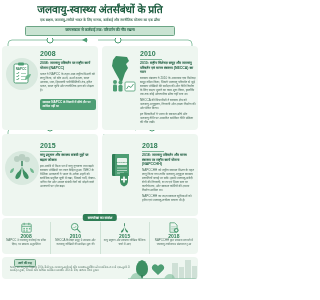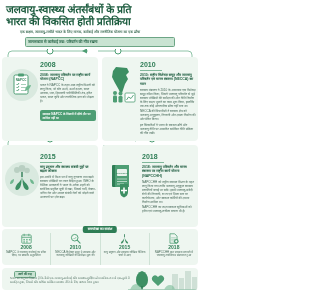--- a/index.html
+++ b/index.html
@@ -12,21 +12,21 @@
   .page {
     position: relative;
     width: 200px; height: 300px;
     background: #ffffff;
   }
 
   
   .header {
     background: #ffffff;
     padding: 4px 6px 2px 6px;
-    text-align: left;
+    text-align: center;
   }
   .title-line {
     font-size: 10.5px;
     line-height: 11.5px;
     font-weight: bold;
     color: #1d5c3f;
     letter-spacing: -0.1px;
   }
   .subtitle {
     margin-top: 2.5px;
@@ -204,21 +204,20 @@
     width: 70px; height: 22px;
   }
 </style>
 </head>
 <body>
 
 <div class="page">
 
   <div class="header">
     <div class="title-line">जलवायु-स्वास्थ्य अंतर्संबंधों के प्रति</div>
-    <div class="title-line">भारत की विकसित होती प्रतिक्रिया</div>
     <div class="subtitle">एक सक्षम, जलवायु-लचीले भारत के लिए मानक, कार्रवाई और रणनीतिक योजना का एक ढाँचा</div>
     <div class="header-badge">जागरूकता से कार्रवाई तक: परिवर्तन की नींव रखना</div>
   </div>
 
   <div class="body">
 
     <svg class="connector" viewBox="0 0 200 180">
       <path d="M8,12 L8,6 Q8,2 12,2 L88,2" fill="none" stroke="#8fc4a8" stroke-width="1"></path>
       <path d="M98,2 L188,2 Q192,2 192,6 L192,86 Q192,90 188,90 L112,90" fill="none" stroke="#8fc4a8" stroke-width="1"></path>
       <path d="M96,90 L12,90 Q8,90 8,94 L8,176" fill="none" stroke="#8fc4a8" stroke-width="1"></path>

